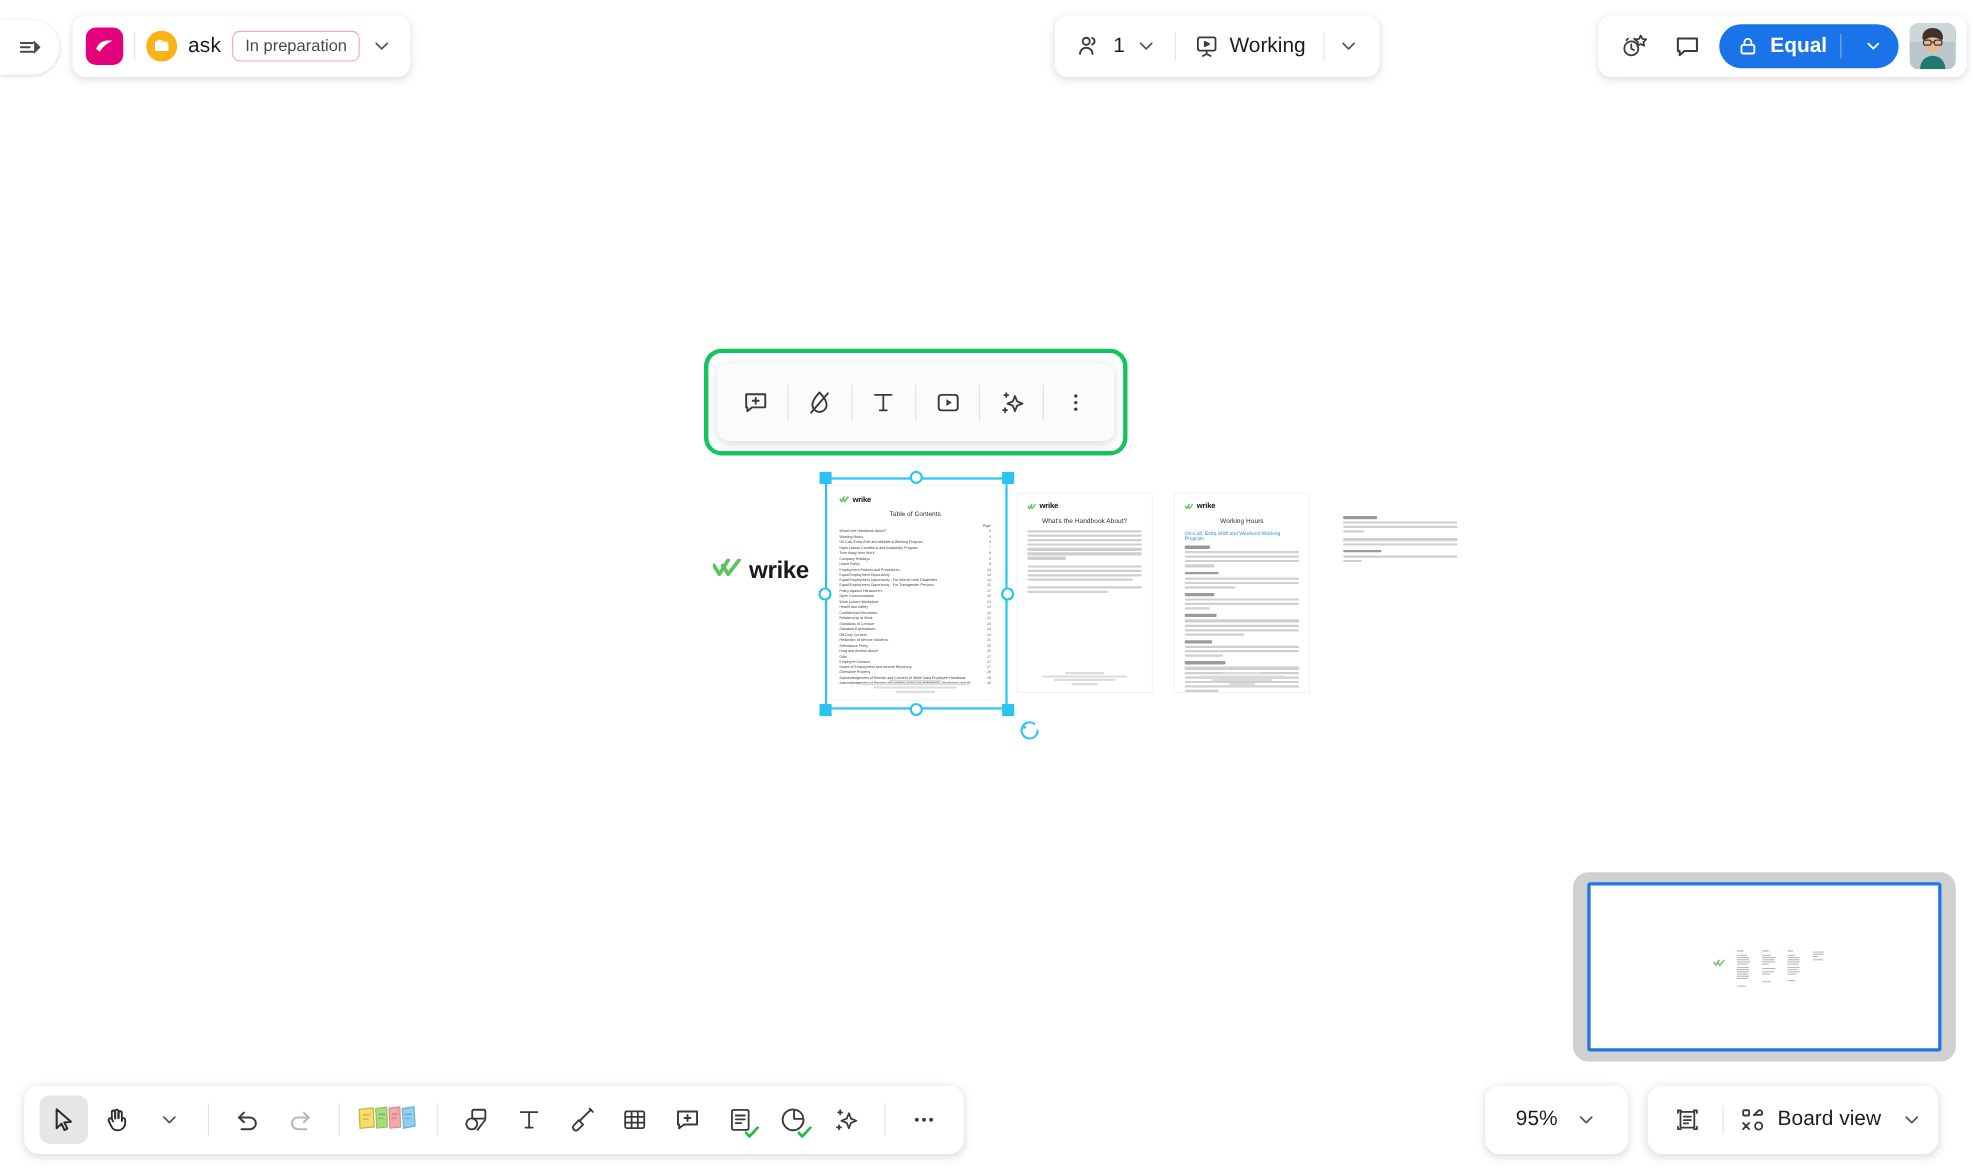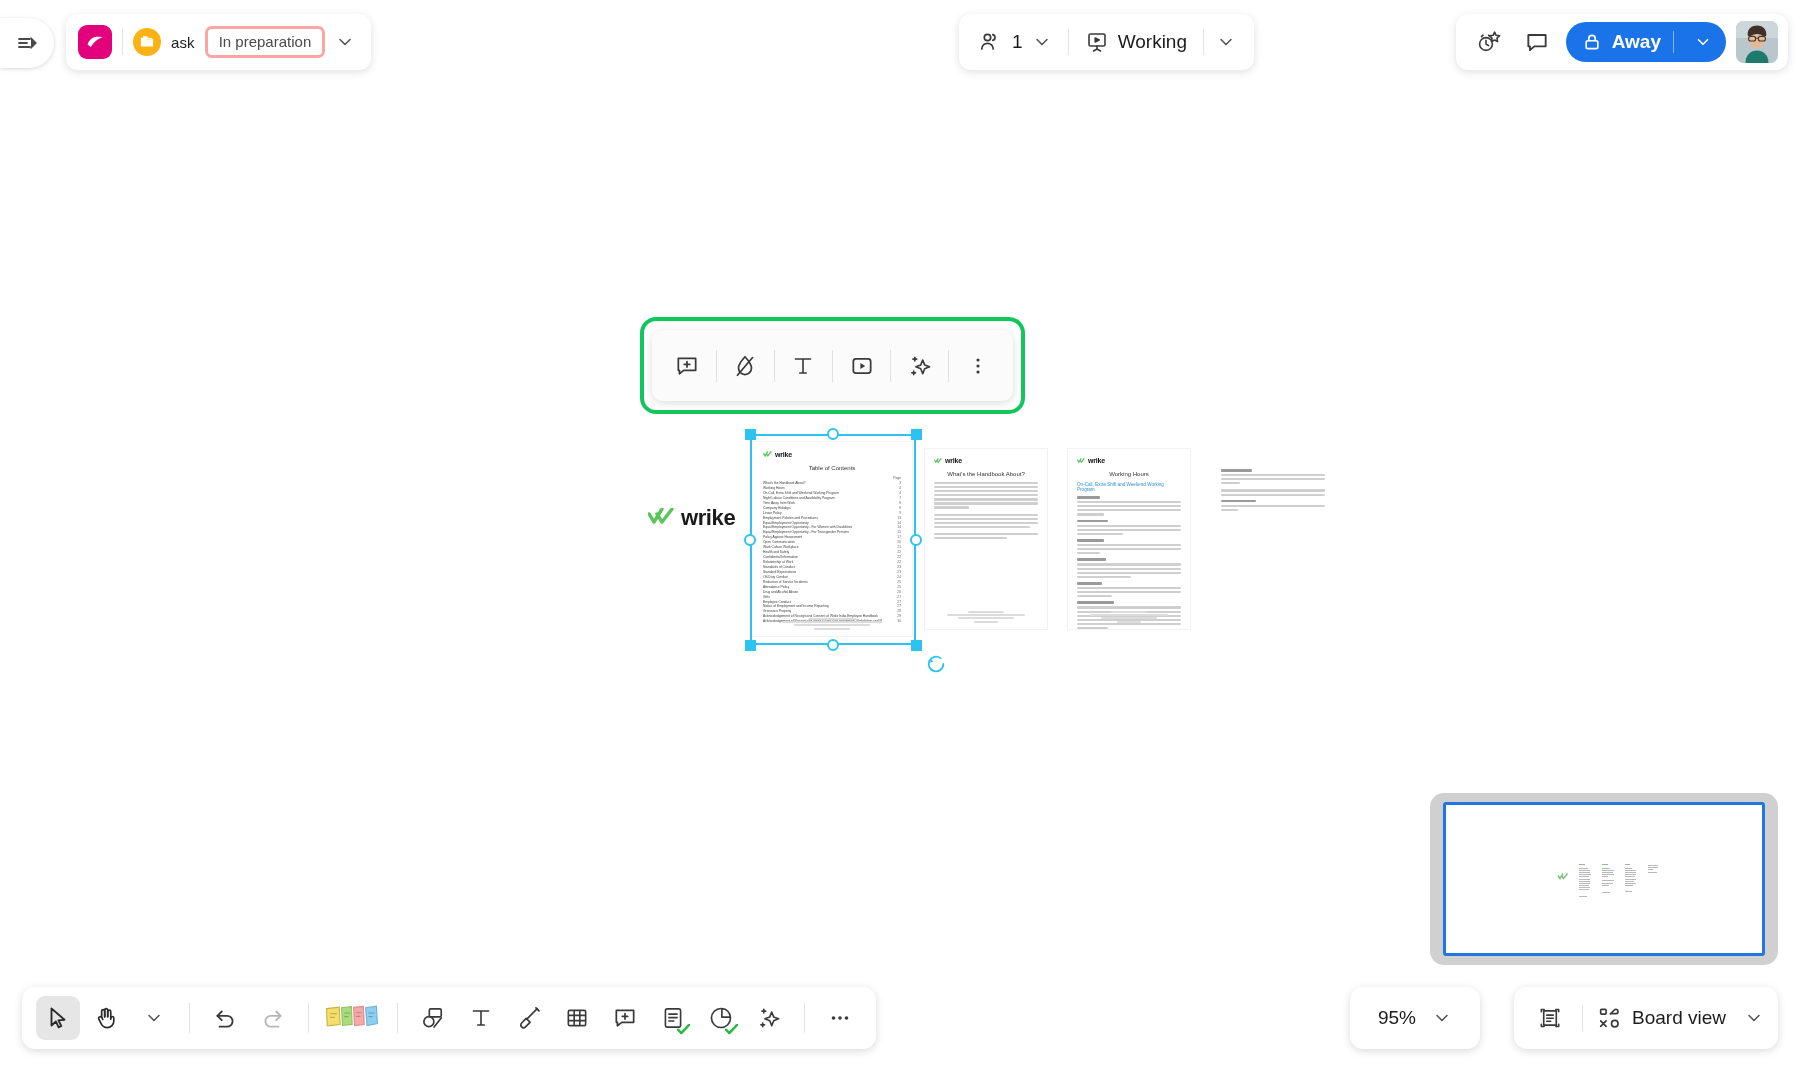--- a/index.html
+++ b/index.html
@@ -32,23 +32,23 @@
     background:#fff; border-radius:12px;
     box-shadow:0 2px 8px rgba(0,0,0,.13);
     display:flex; align-items:center; gap:10px;
     padding:0 16px 0 12px;
   }
   .app-logo { width:34px; height:34px; border-radius:9px; background:#e3007d;
     display:flex; align-items:center; justify-content:center; flex:none; }
   .vdiv { width:1px; height:26px; background:#e3e3e3; }
   .folder-chip { width:28px; height:28px; border-radius:50%; background:#fbb215;
     display:flex; align-items:center; justify-content:center; flex:none; }
-  .doc-title { font-size:15px; color:#1c1c1c; letter-spacing:.1px; }
+  .doc-title { font-size:19px; color:#1c1c1c; letter-spacing:.1px; }
   .status-badge {
-    border:3px solid #fca5a5; border-radius:7px;
+    border:1px solid #fca5a5; border-radius:7px;
     padding:4px 11px 5px; font-size:15px; color:#4a4a4a; white-space:nowrap;
   }
   .caret { cursor:pointer; display:flex; align-items:center; }
 
   .collab-card {
     position:absolute; right:546px; top:14px; height:56px;
     background:#fff; border-radius:12px; box-shadow:0 2px 8px rgba(0,0,0,.13);
     display:flex; align-items:center; padding:0 14px; gap:12px;
   }
   .collab-count { font-size:19px; color:#1c1c1c; }
@@ -132,21 +132,21 @@
 
   .zoom-card {
     position:absolute; right:320px; bottom:16px; height:62px; width:130px;
     background:#fff; border-radius:13px; box-shadow:0 2px 9px rgba(0,0,0,.15);
     display:flex; align-items:center; justify-content:center; gap:16px; z-index:40;
     cursor:pointer;
   }
   .zoom-val { font-size:19px; color:#1c1c1c; }
 
   .view-card {
-    position:absolute; right:22px; bottom:16px; height:62px;
+    position:absolute; right:38px; bottom:16px; height:62px;
     background:#fff; border-radius:13px; box-shadow:0 2px 9px rgba(0,0,0,.15);
     display:flex; align-items:center; padding:0 14px; gap:10px; z-index:40;
   }
   .view-label { font-size:19px; color:#1c1c1c; }
 
   
   .minimap {
     position:absolute; right:22px; bottom:100px; width:348px; height:172px;
     background:#d0d0d0; border-radius:14px; z-index:35;
   }
@@ -497,21 +497,21 @@
     <div class="icon-btn">
       <svg width="26" height="26" viewBox="0 0 24 24" fill="none" stroke="#3a3a3a" stroke-width="1.7" stroke-linecap="round" stroke-linejoin="round">
         <path d="M4 5.5h16v10.5H9.5L5.5 19.5V16H4z"></path>
       </svg>
     </div>
     <div class="share-btn">
       <svg width="20" height="20" viewBox="0 0 24 24" fill="none" stroke="#fff" stroke-width="2" stroke-linecap="round" stroke-linejoin="round">
         <rect x="5" y="10.5" width="14" height="9.5" rx="2"></rect>
         <path d="M8.2 10.5V7.8a3.8 3.8 0 0 1 7.6 0v2.7"></path>
       </svg>
-      <span class="share-label">Away</span>
+      <span class="share-label">Equal</span>
       <span class="share-sep"></span>
       <span class="share-caret">
         <svg width="18" height="18" viewBox="0 0 24 24" fill="none" stroke="#fff" stroke-width="2.2" stroke-linecap="round" stroke-linejoin="round">
             <path d="M6 9l6 6 6-6"></path>
           </svg>
       </span>
     </div>
     <div class="avatar">
       <svg width="42" height="42" viewBox="0 0 42 42">
         <rect width="42" height="42" fill="#b9c7cc"></rect>

